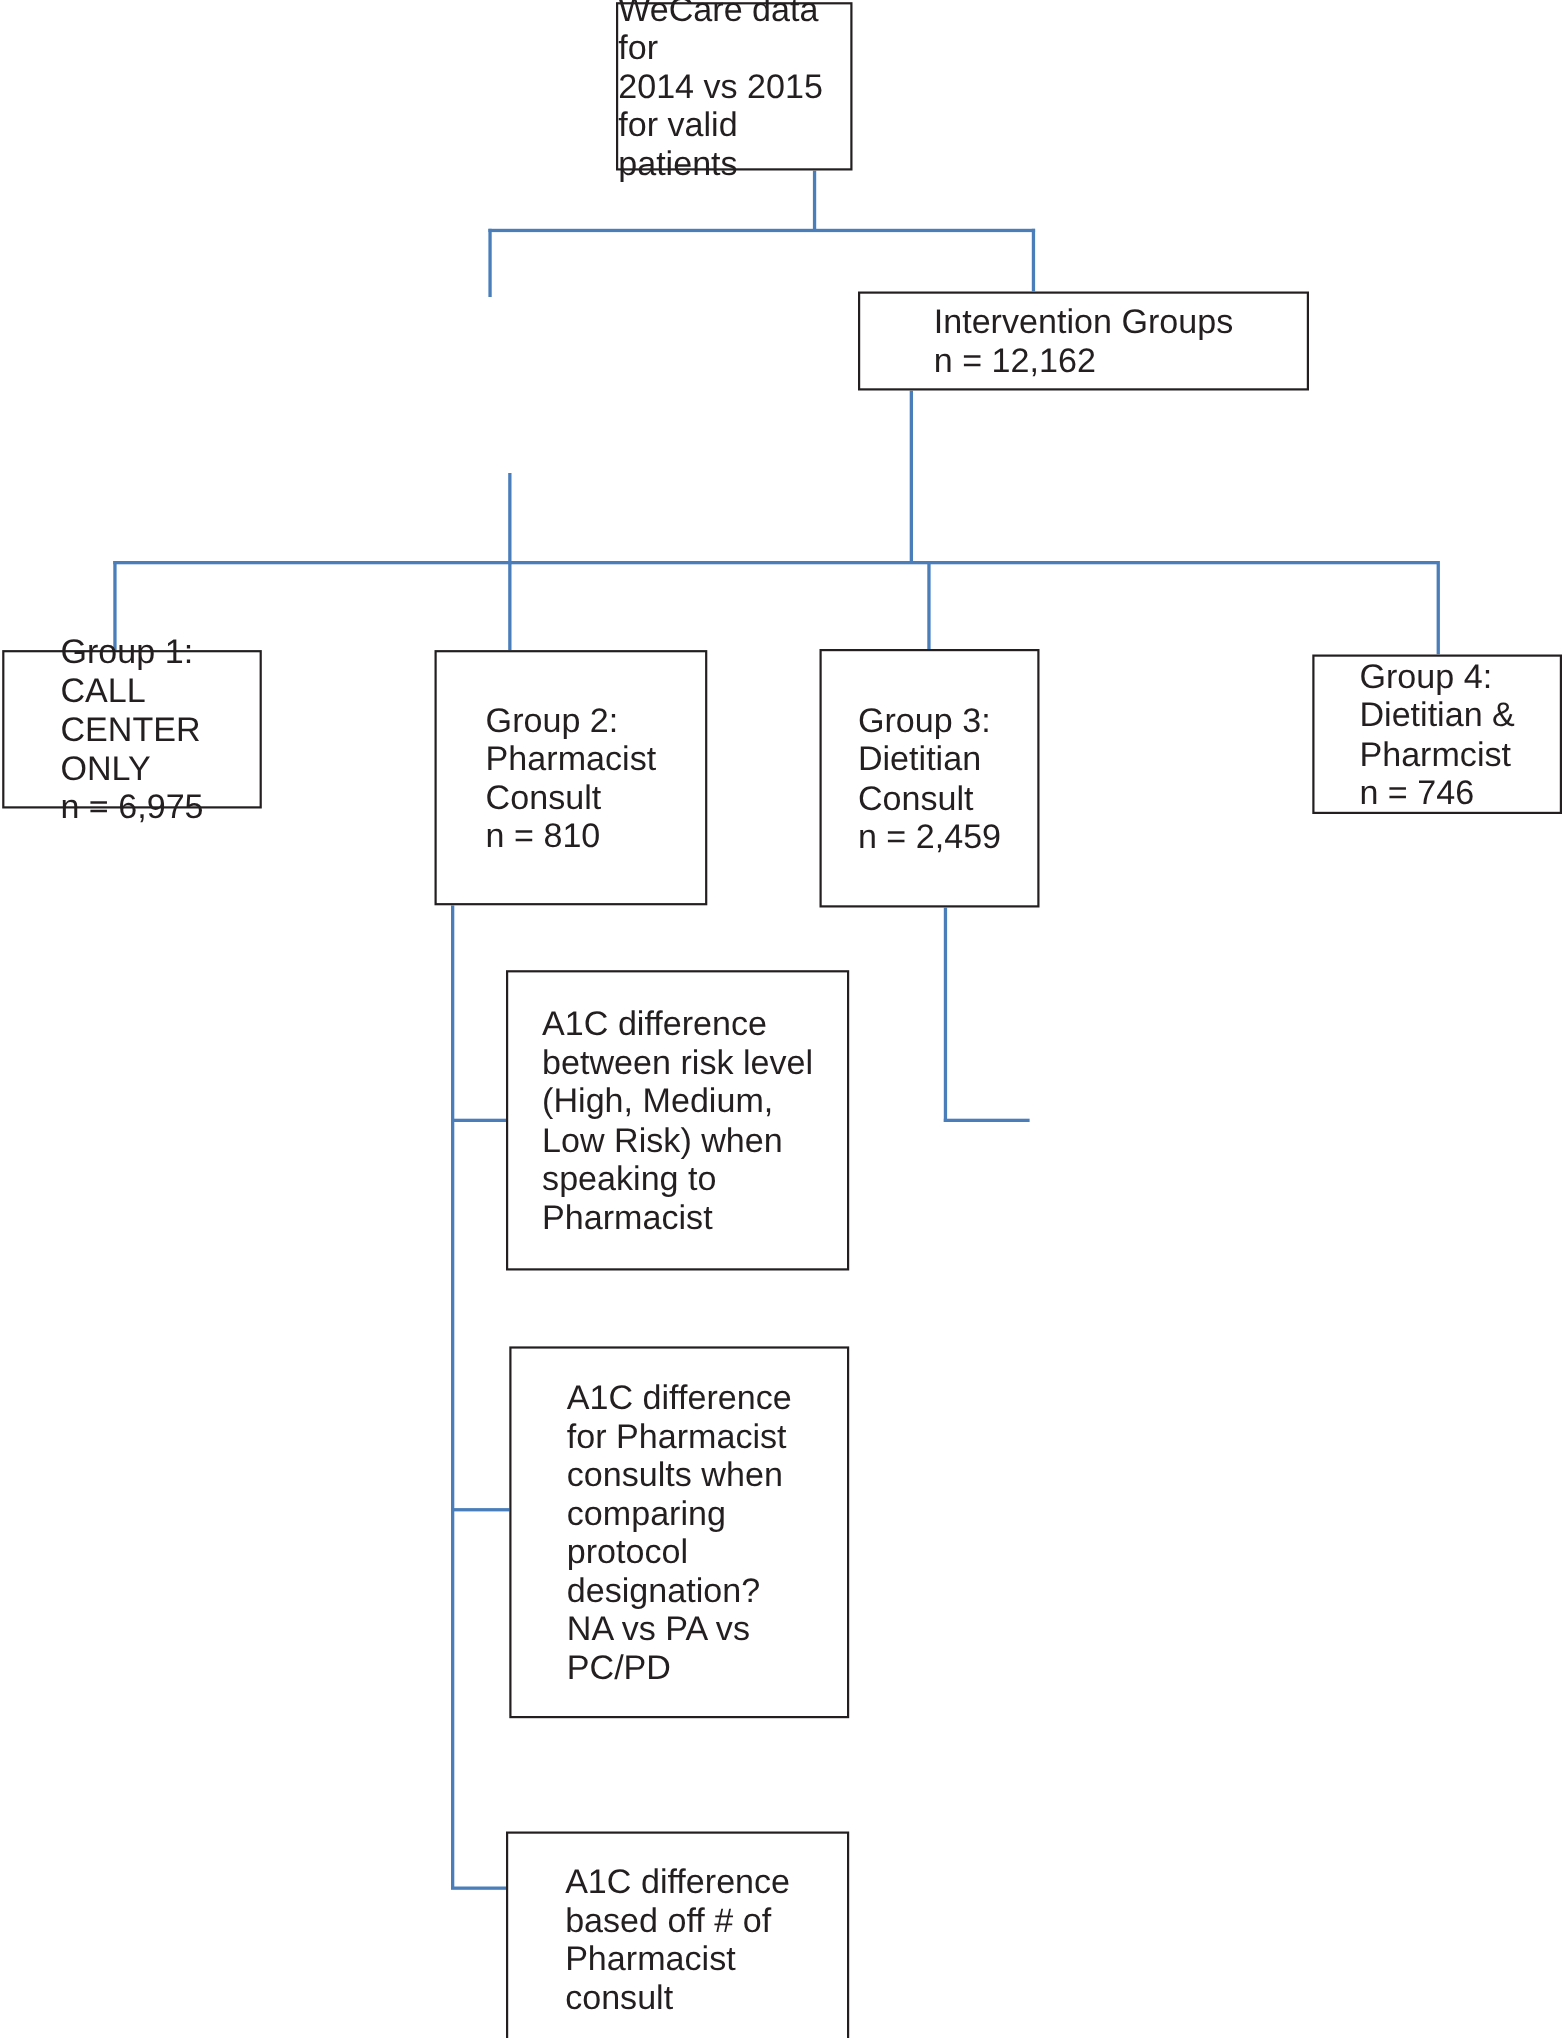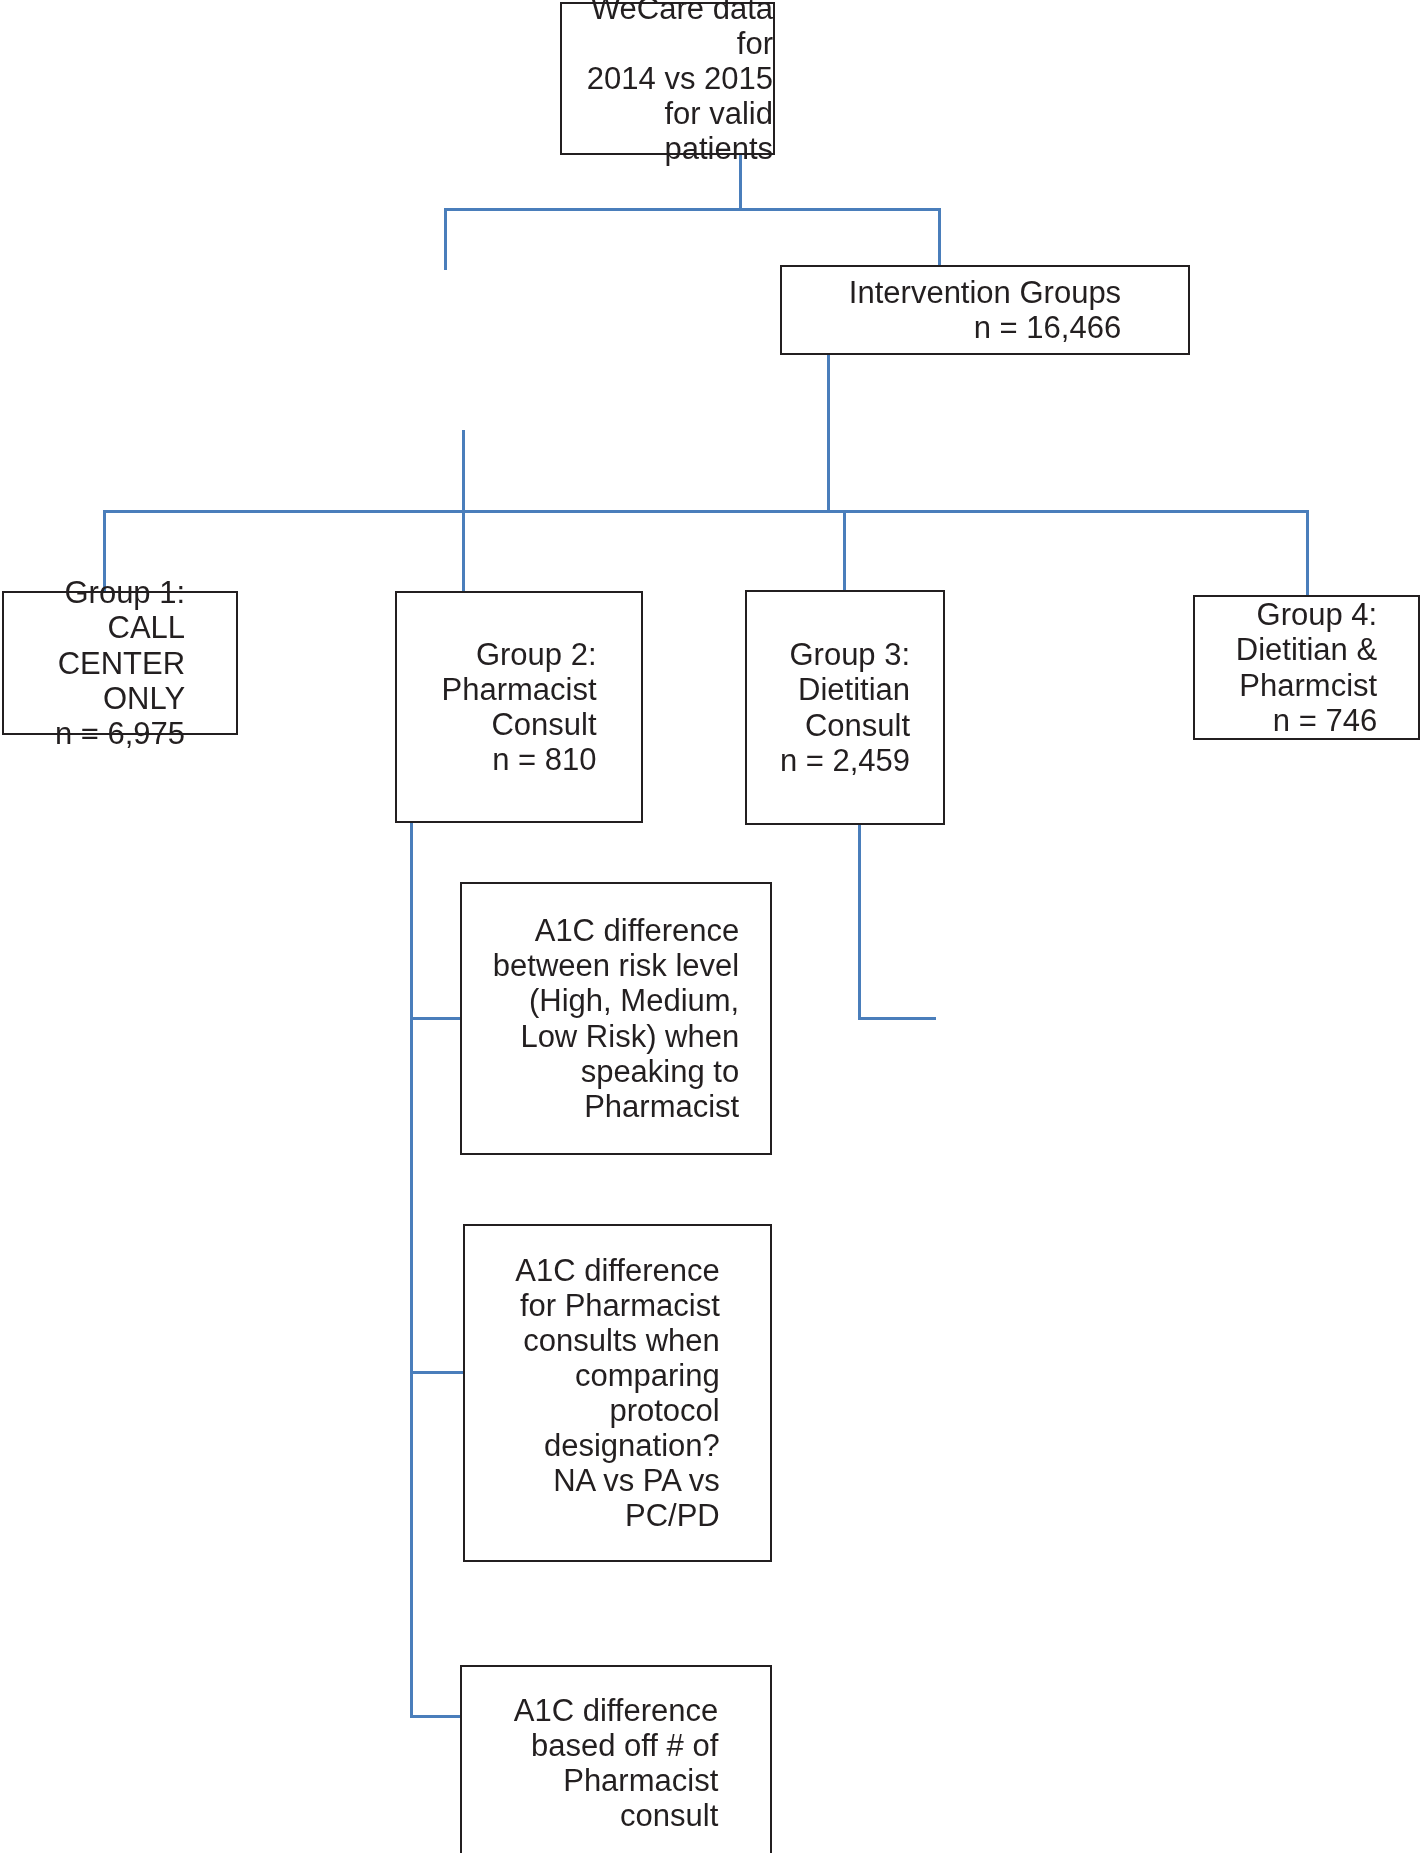--- a/index.html
+++ b/index.html
@@ -16,21 +16,21 @@
     overflow: hidden;
   }
   .node {
     position: absolute;
     box-sizing: border-box;
     border: 2.5px solid #231f20;
     background: #ffffff;
     display: flex;
     align-items: center;
     justify-content: center;
-    text-align: right;
+    text-align: left;
     color: #231f20;
     font-size: 31px;
     line-height: 1.13;
     z-index: 2;
   }
   .node .lines {
     white-space: pre-line;
   }
   
   .conn {
@@ -70,21 +70,21 @@
 
   <div class="node" style="left:560px; top:2px; width:215px; height:153px;">
     <span class="lines">WeCare data for
 2014 vs 2015
 for valid patients</span>
   </div>
 
 
   <div class="node" style="left:780px; top:265px; width:410px; height:90px;">
     <span class="lines">Intervention Groups
-n = 16,466</span>
+n = 12,162</span>
   </div>
 
   <div class="node" style="left:2px; top:591px; width:236px; height:144px;">
     <span class="lines">Group 1:
 CALL
 CENTER
 ONLY
 n = 6,975</span>
   </div>
 

